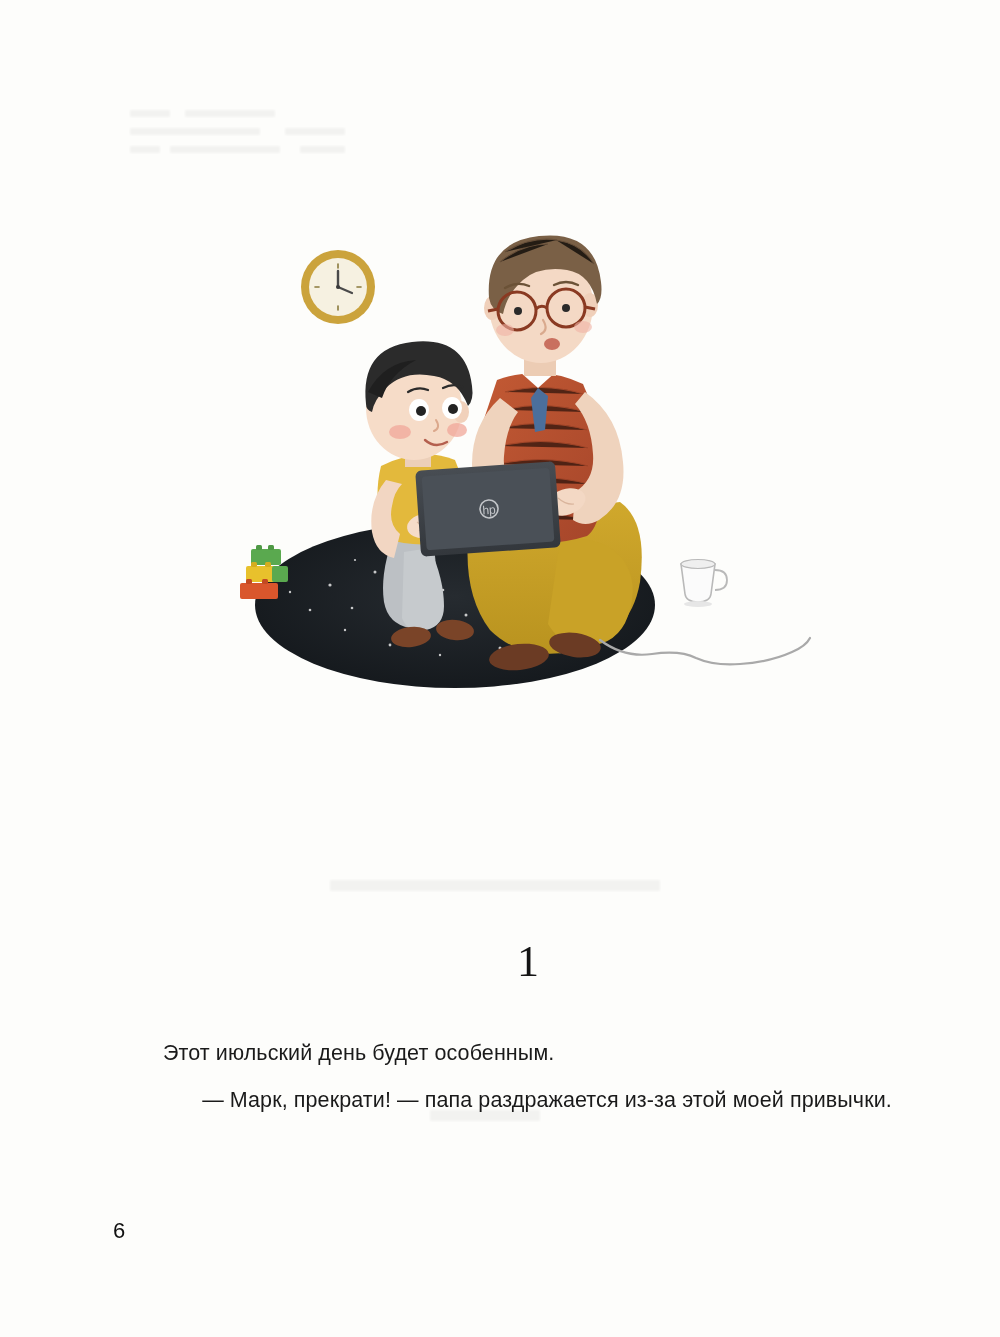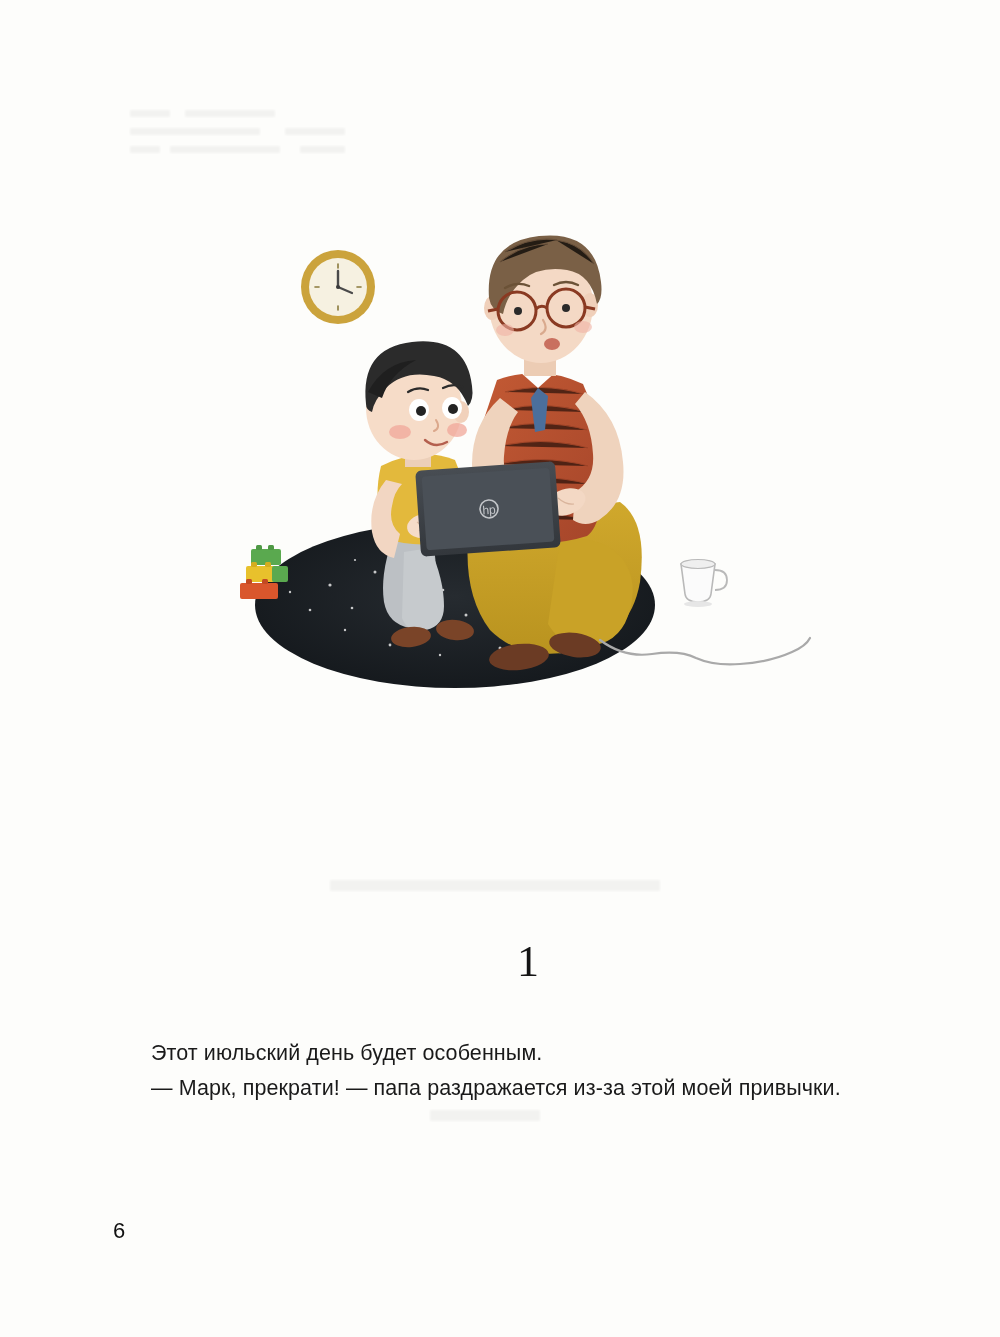--- a/index.html
+++ b/index.html
@@ -55,28 +55,28 @@
     font-size: 44px;
     text-align: center;
     line-height: 1;
     margin: 0 0 52px 0;
     letter-spacing: 0;
     color: #141414;
   }
   .para {
     font-size: 21.5px;
     line-height: 35px;
-    margin: 0;
+    margin: 12px;
     text-indent: 38px;
     text-align: justify;
     color: #1a1a1a;
     letter-spacing: 0.1px;
   }
   .para.last-line-free {
-    text-align: left;
+    text-align: center;
   }
   .folio {
     position: absolute;
     left: 113px;
     top: 1218px;
     font-size: 22px;
     color: #111;
   }
 </style>
 </head>

